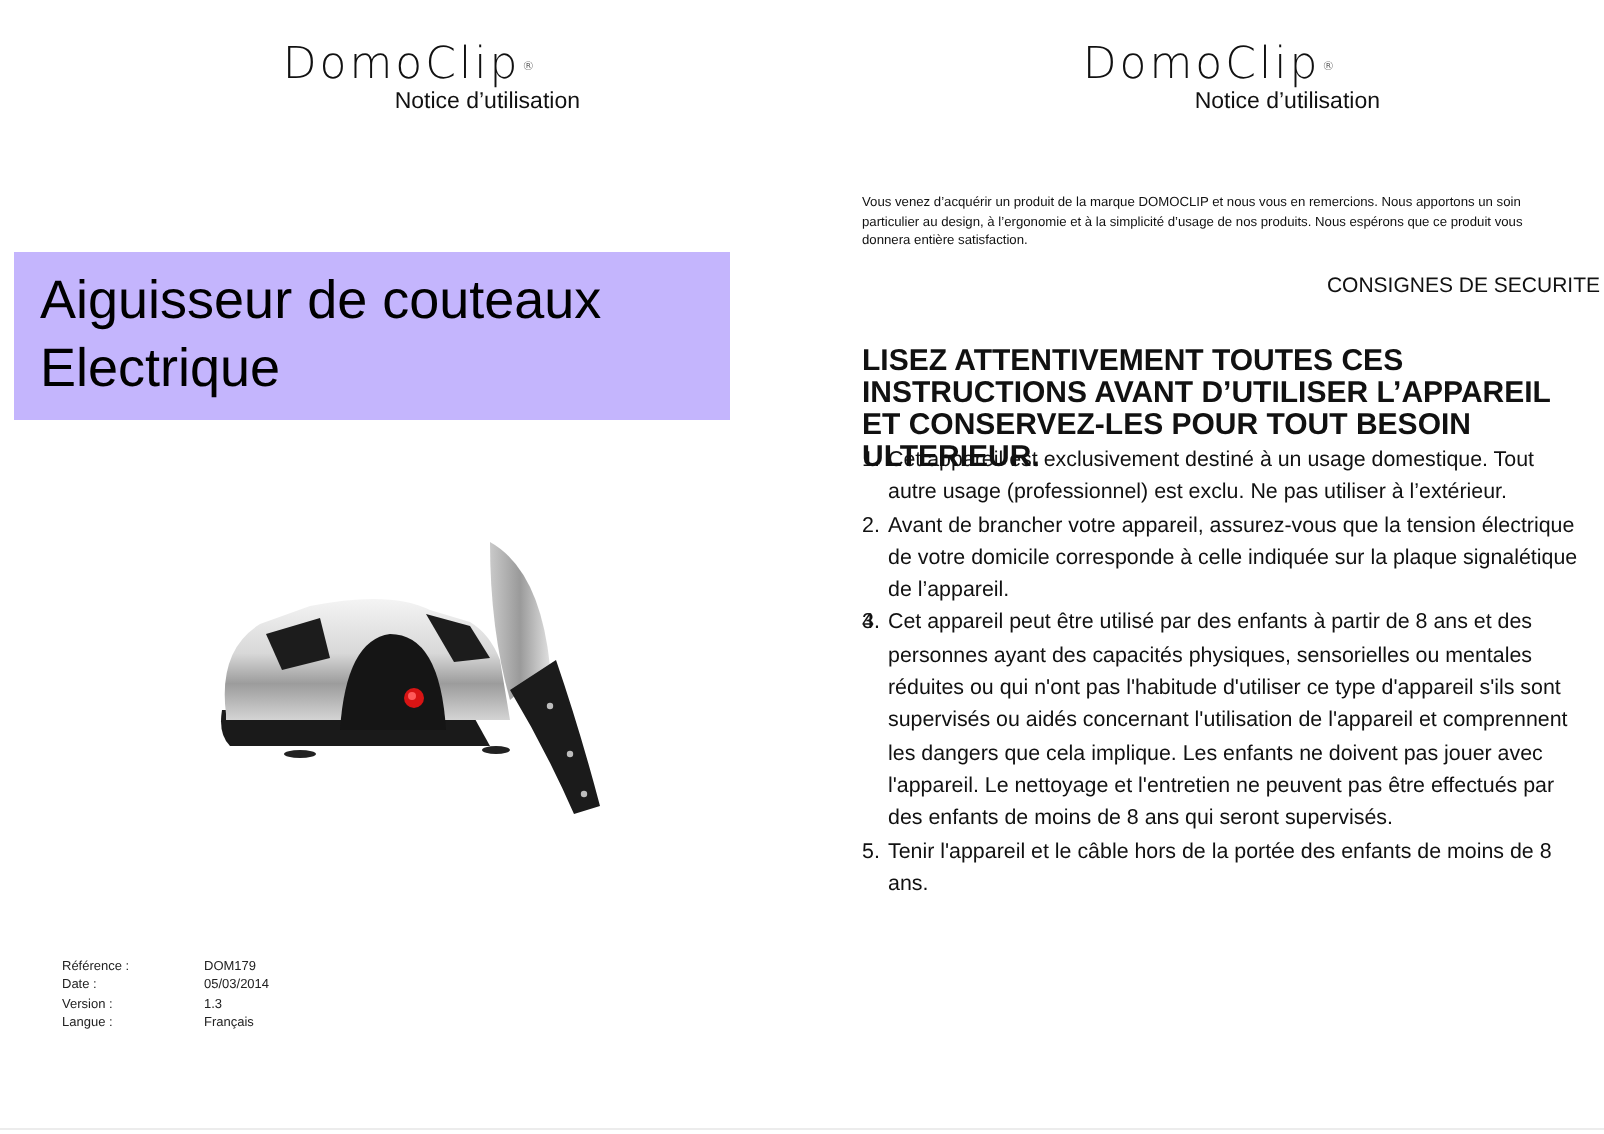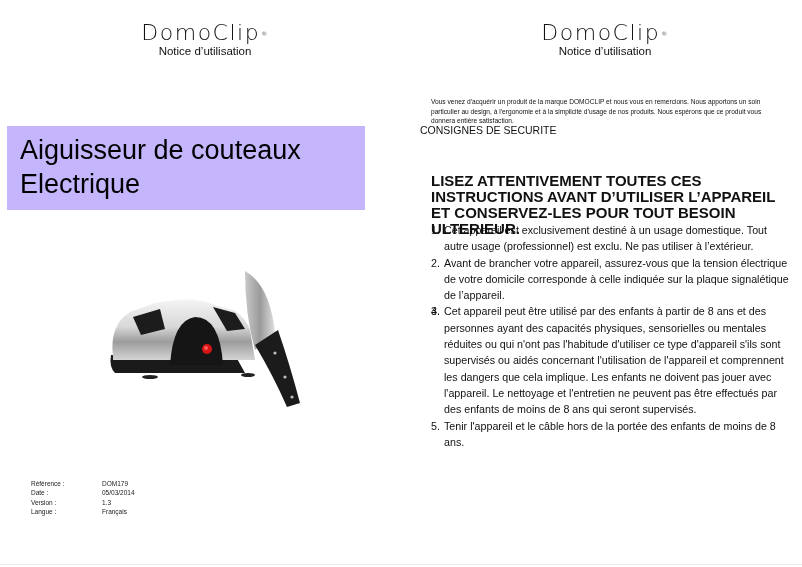--- a/index.html
+++ b/index.html
@@ -5,33 +5,33 @@
   html, body { margin:0; padding:0; background:#ffffff; }
   body { width:802px; height:567px; position:relative; overflow:hidden; font-family:"Liberation Sans", sans-serif; color:#000; }
   .page { position:absolute; top:0; height:564px; background:#fff; }
   .page.left { left:0; width:401px; }
   .page.right { left:401px; width:401px; }
   .bottom-line { position:absolute; left:0; top:564px; width:802px; height:1px; background:#ececec; }
 
   .logo { position:absolute; text-align:center; }
   .logo .brand { font-family:"DejaVu Sans", sans-serif; font-size:22px; letter-spacing:1.5px; font-weight:300; line-height:22px; color:#111; }
   .logo .brand sup { font-size:6px; vertical-align:top; position:relative; top:1px; margin-left:1px; }
-  .logo .sub { font-size:11.5px; line-height:14px; color:#111; }
+  .logo .sub { font-size:11.5px; line-height:14px; color:#111;text-align:right; }
 
   .title-box { position:absolute; left:7px; top:126px; width:358px; height:84px; background:#c4b5fd; }
   .title-box .line { position:absolute; left:13px; font-size:27px; line-height:32px; color:#000; font-family:"Liberation Sans", sans-serif; }
 
   .product { position:absolute; left:95px; top:255px; width:215px; height:160px; }
 
   .meta { position:absolute; left:31px; top:479px; font-size:6.5px; line-height:9.3px; color:#222; }
   .meta .row { display:flex; }
   .meta .k { width:71px; }
 
   .intro { position:absolute; left:431px; top:97px; width:350px; font-size:6.6px; line-height:9.6px; color:#111; }
-  .section { position:absolute; left:420px; width:380px; top:124px; text-align:left; font-size:10.5px; line-height:13px; color:#111; }
+  .section { position:absolute; left:420px; width:380px; top:137px; text-align:right; font-size:10.5px; line-height:13px; color:#111; }
   .warn { position:absolute; left:431px; top:161px; width:360px; font-size:15px; font-weight:bold; line-height:16px; color:#111;margin-top:12px; }
   .list { position:absolute; left:431px; top:222px; width:360px; margin:0; padding:0; list-style:none; font-size:10.7px; line-height:16.3px; color:#111; }
   .list li { position:relative; padding-left:13px; }
   .list li .num { position:absolute; left:0; top:0; }
 </style>
 </head>
 <body>
 
 <div class="page left">
   <div class="logo" style="left:120px; top:22px; width:170px;">

